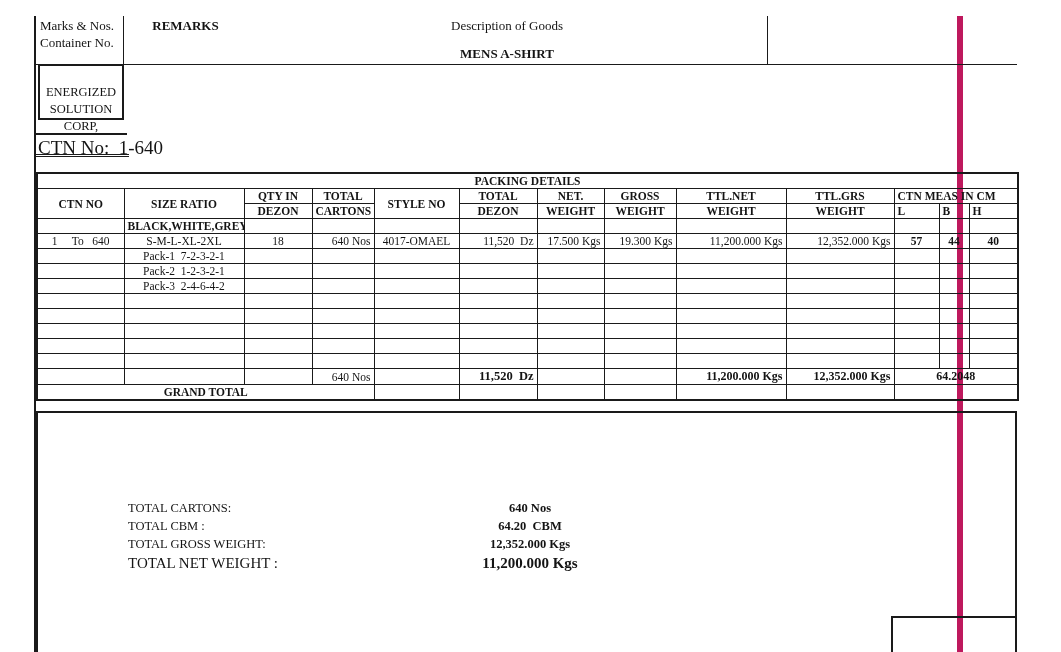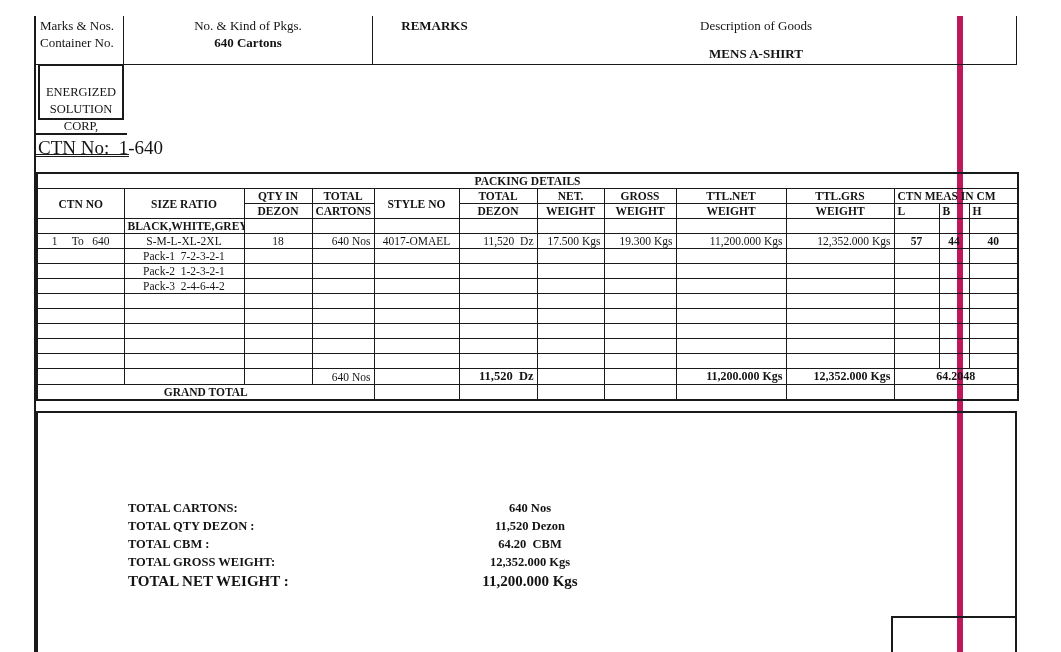--- a/index.html
+++ b/index.html
@@ -39,38 +39,34 @@
   .c{text-align:center;}
   .ra{text-align:right;}
   td.empty{height:13px;}
   td.gt{font-weight:bold;font-size:12.5px;text-align:center;height:15px;}
   
   .bottom-box{position:absolute;left:0;top:395px;width:981px;height:249px;box-sizing:border-box;
               border:2px solid #1a1a1a;}
   .summary{position:absolute;left:0;top:88px;width:100%;}
   .sum-row{position:relative;height:18px;font-size:12.5px;}
   .sum-row.small{font-size:15px;}
-  .sum-label{position:absolute;left:90px;font-weight:bold;white-space:pre;}
+  .sum-label{position:absolute;left:90px;font-weight:normal;white-space:pre;}
   .sum-value{position:absolute;left:342px;width:300px;text-align:center;font-weight:bold;white-space:pre;}
   .sig-box{position:absolute;right:-2px;bottom:-2px;width:126px;height:44px;box-sizing:border-box;
            border:2px solid #1a1a1a;}
 </style>
 </head>
 <body>
 
 <div class="doc">
 
   <div class="top-row">
     <div class="top-cell tc1">
       <div>Marks &amp; Nos.</div>
       <div>Container No.</div>
-    </div>
-    <div class="top-cell tc2">
-      <div>No. &amp; Kind of Pkgs.</div>
-      <div class="bold">640 Cartons</div>
     </div>
     <div class="top-cell tc4">
       <div class="bold">REMARKS</div>
     </div>
     <div class="top-cell tc3">
       <div>Description of Goods</div>
       <div class="bold">MENS A-SHIRT</div>
     </div>
   </div>
 
@@ -304,24 +300,20 @@
   </tbody>
     </table>
 
   <div class="bottom-box">
     <div class="summary">
       <div class="sum-row">
         <span class="sum-label">TOTAL CARTONS:</span>
         <span class="sum-value">640 Nos</span>
       </div>
       <div class="sum-row">
-        <span class="sum-label">TOTAL QTY DEZON :</span>
-        <span class="sum-value">11,520 Dezon</span>
-      </div>
-      <div class="sum-row">
         <span class="sum-label">TOTAL CBM :</span>
         <span class="sum-value">64.20  CBM</span>
       </div>
       <div class="sum-row">
         <span class="sum-label">TOTAL GROSS WEIGHT:</span>
         <span class="sum-value">12,352.000 Kgs</span>
       </div>
       <div class="sum-row small">
         <span class="sum-label">TOTAL NET WEIGHT :</span>
         <span class="sum-value">11,200.000 Kgs</span>

